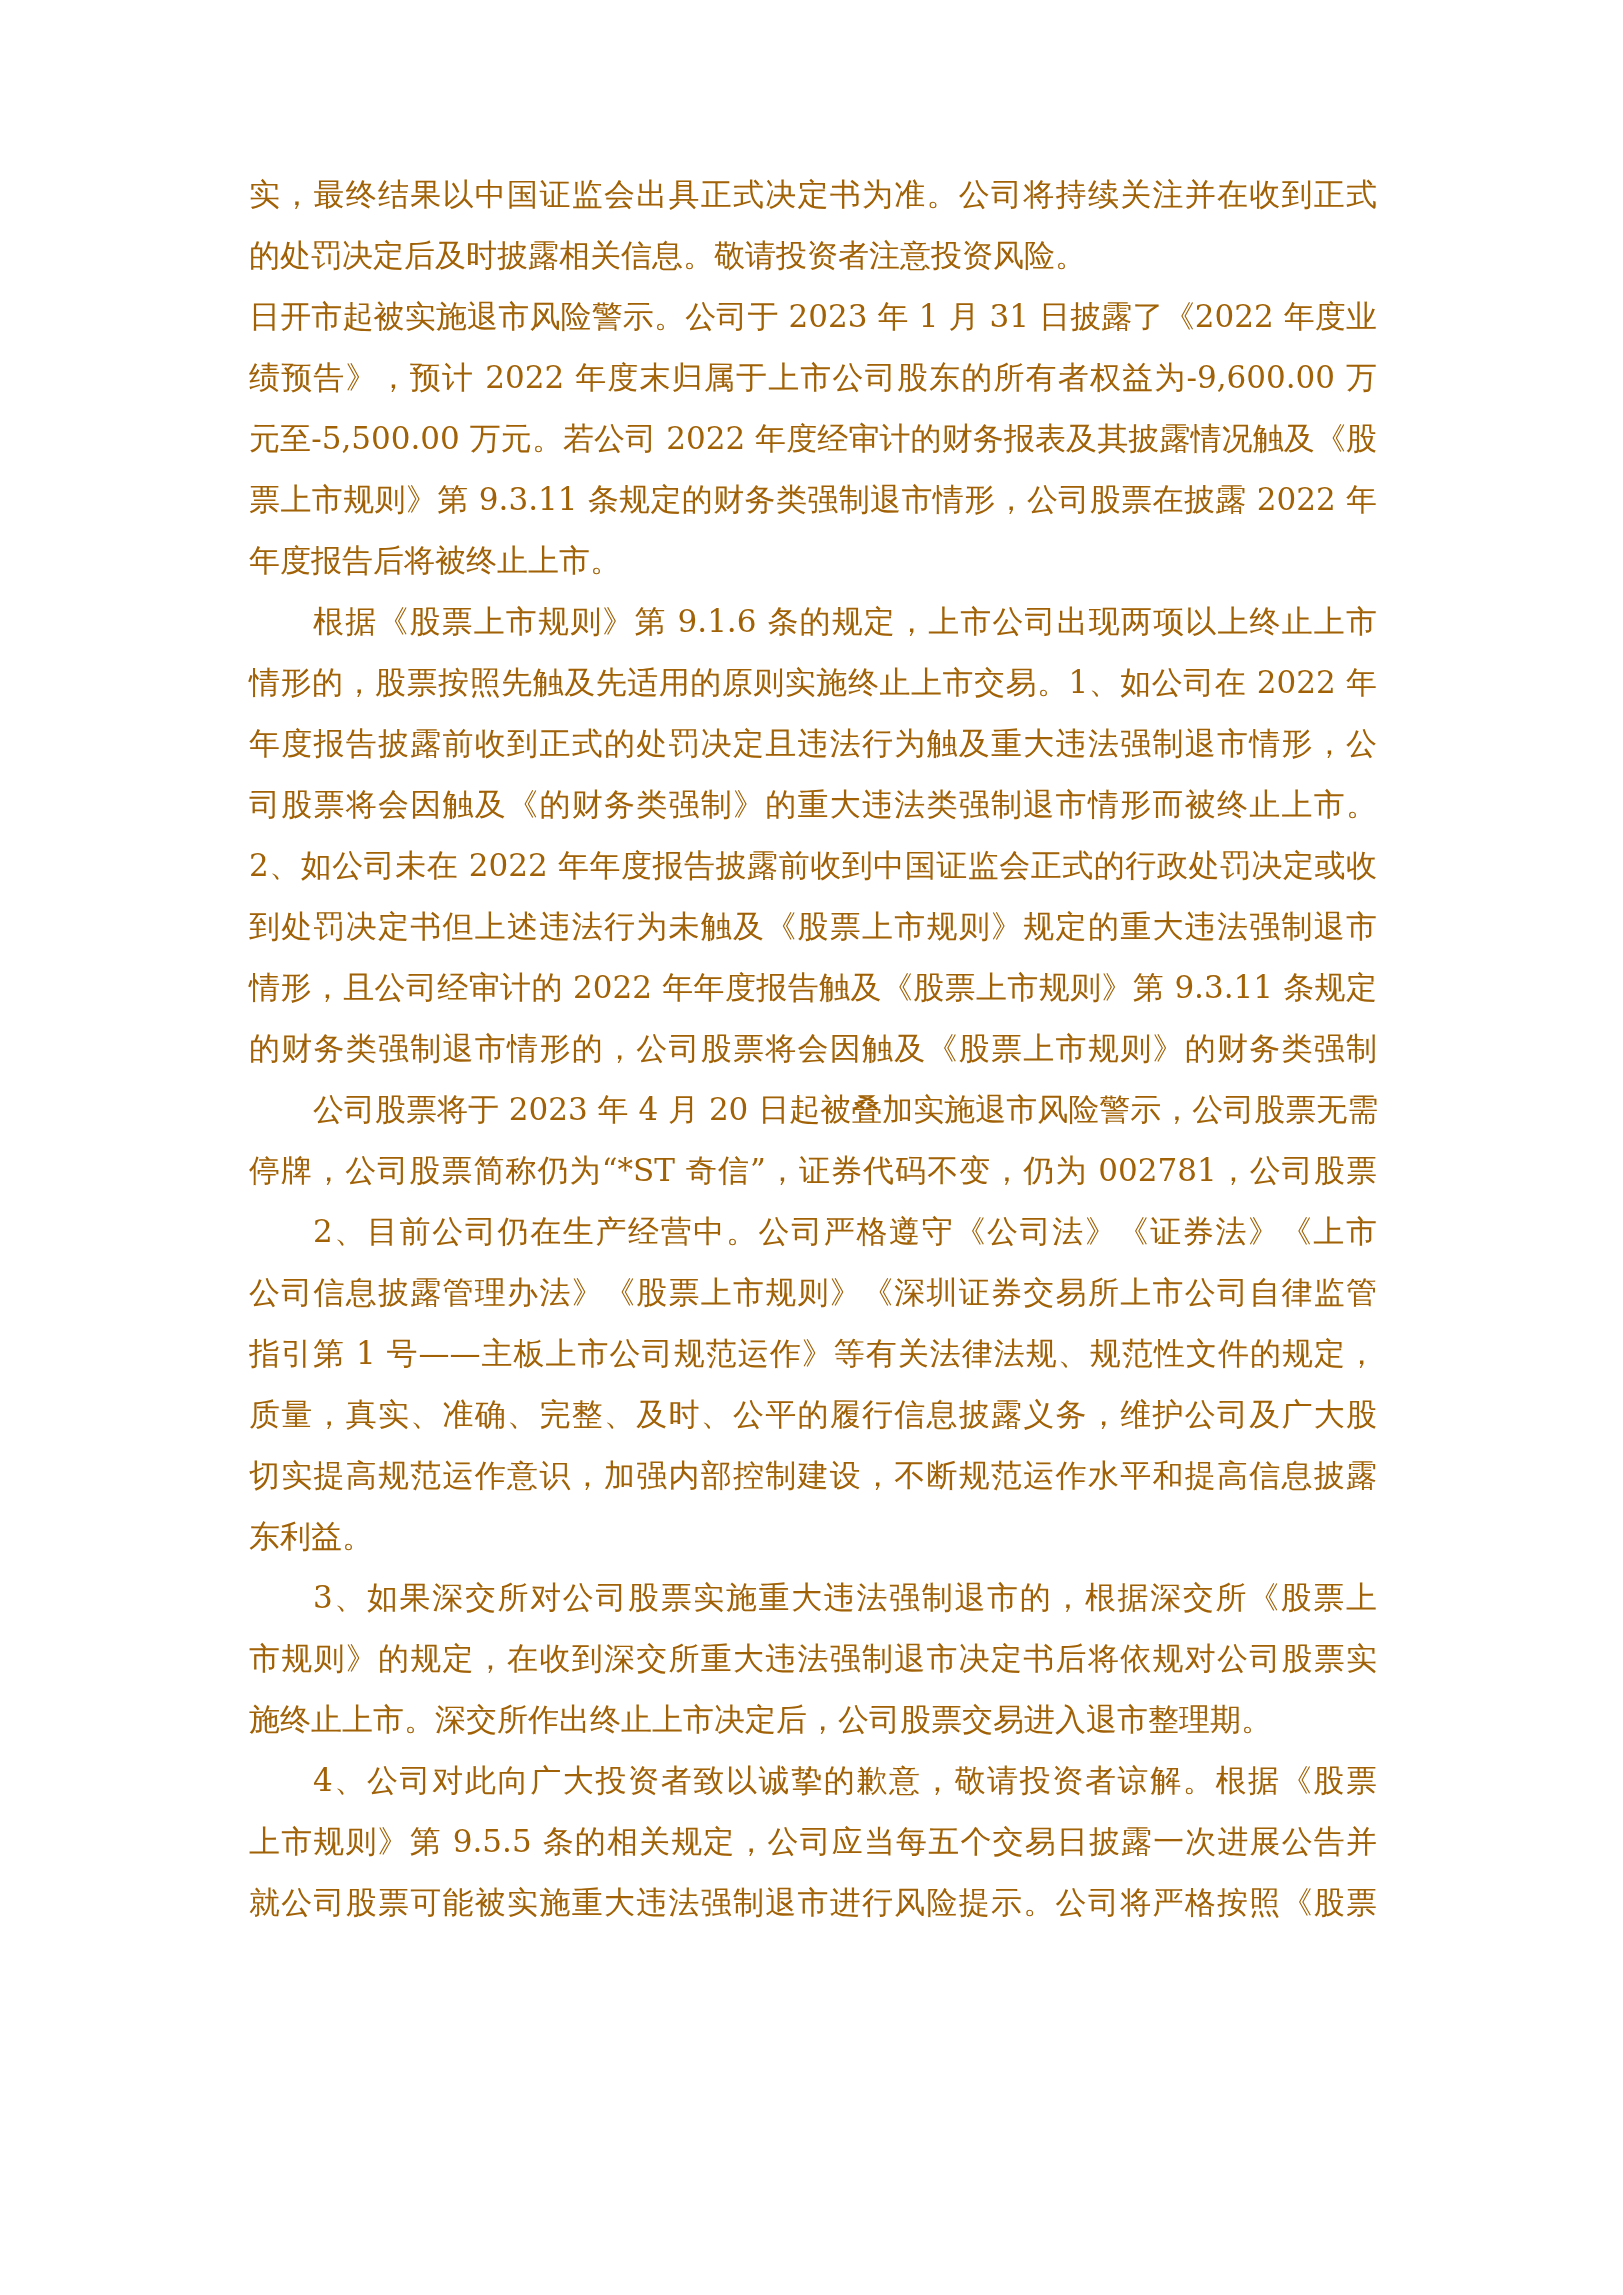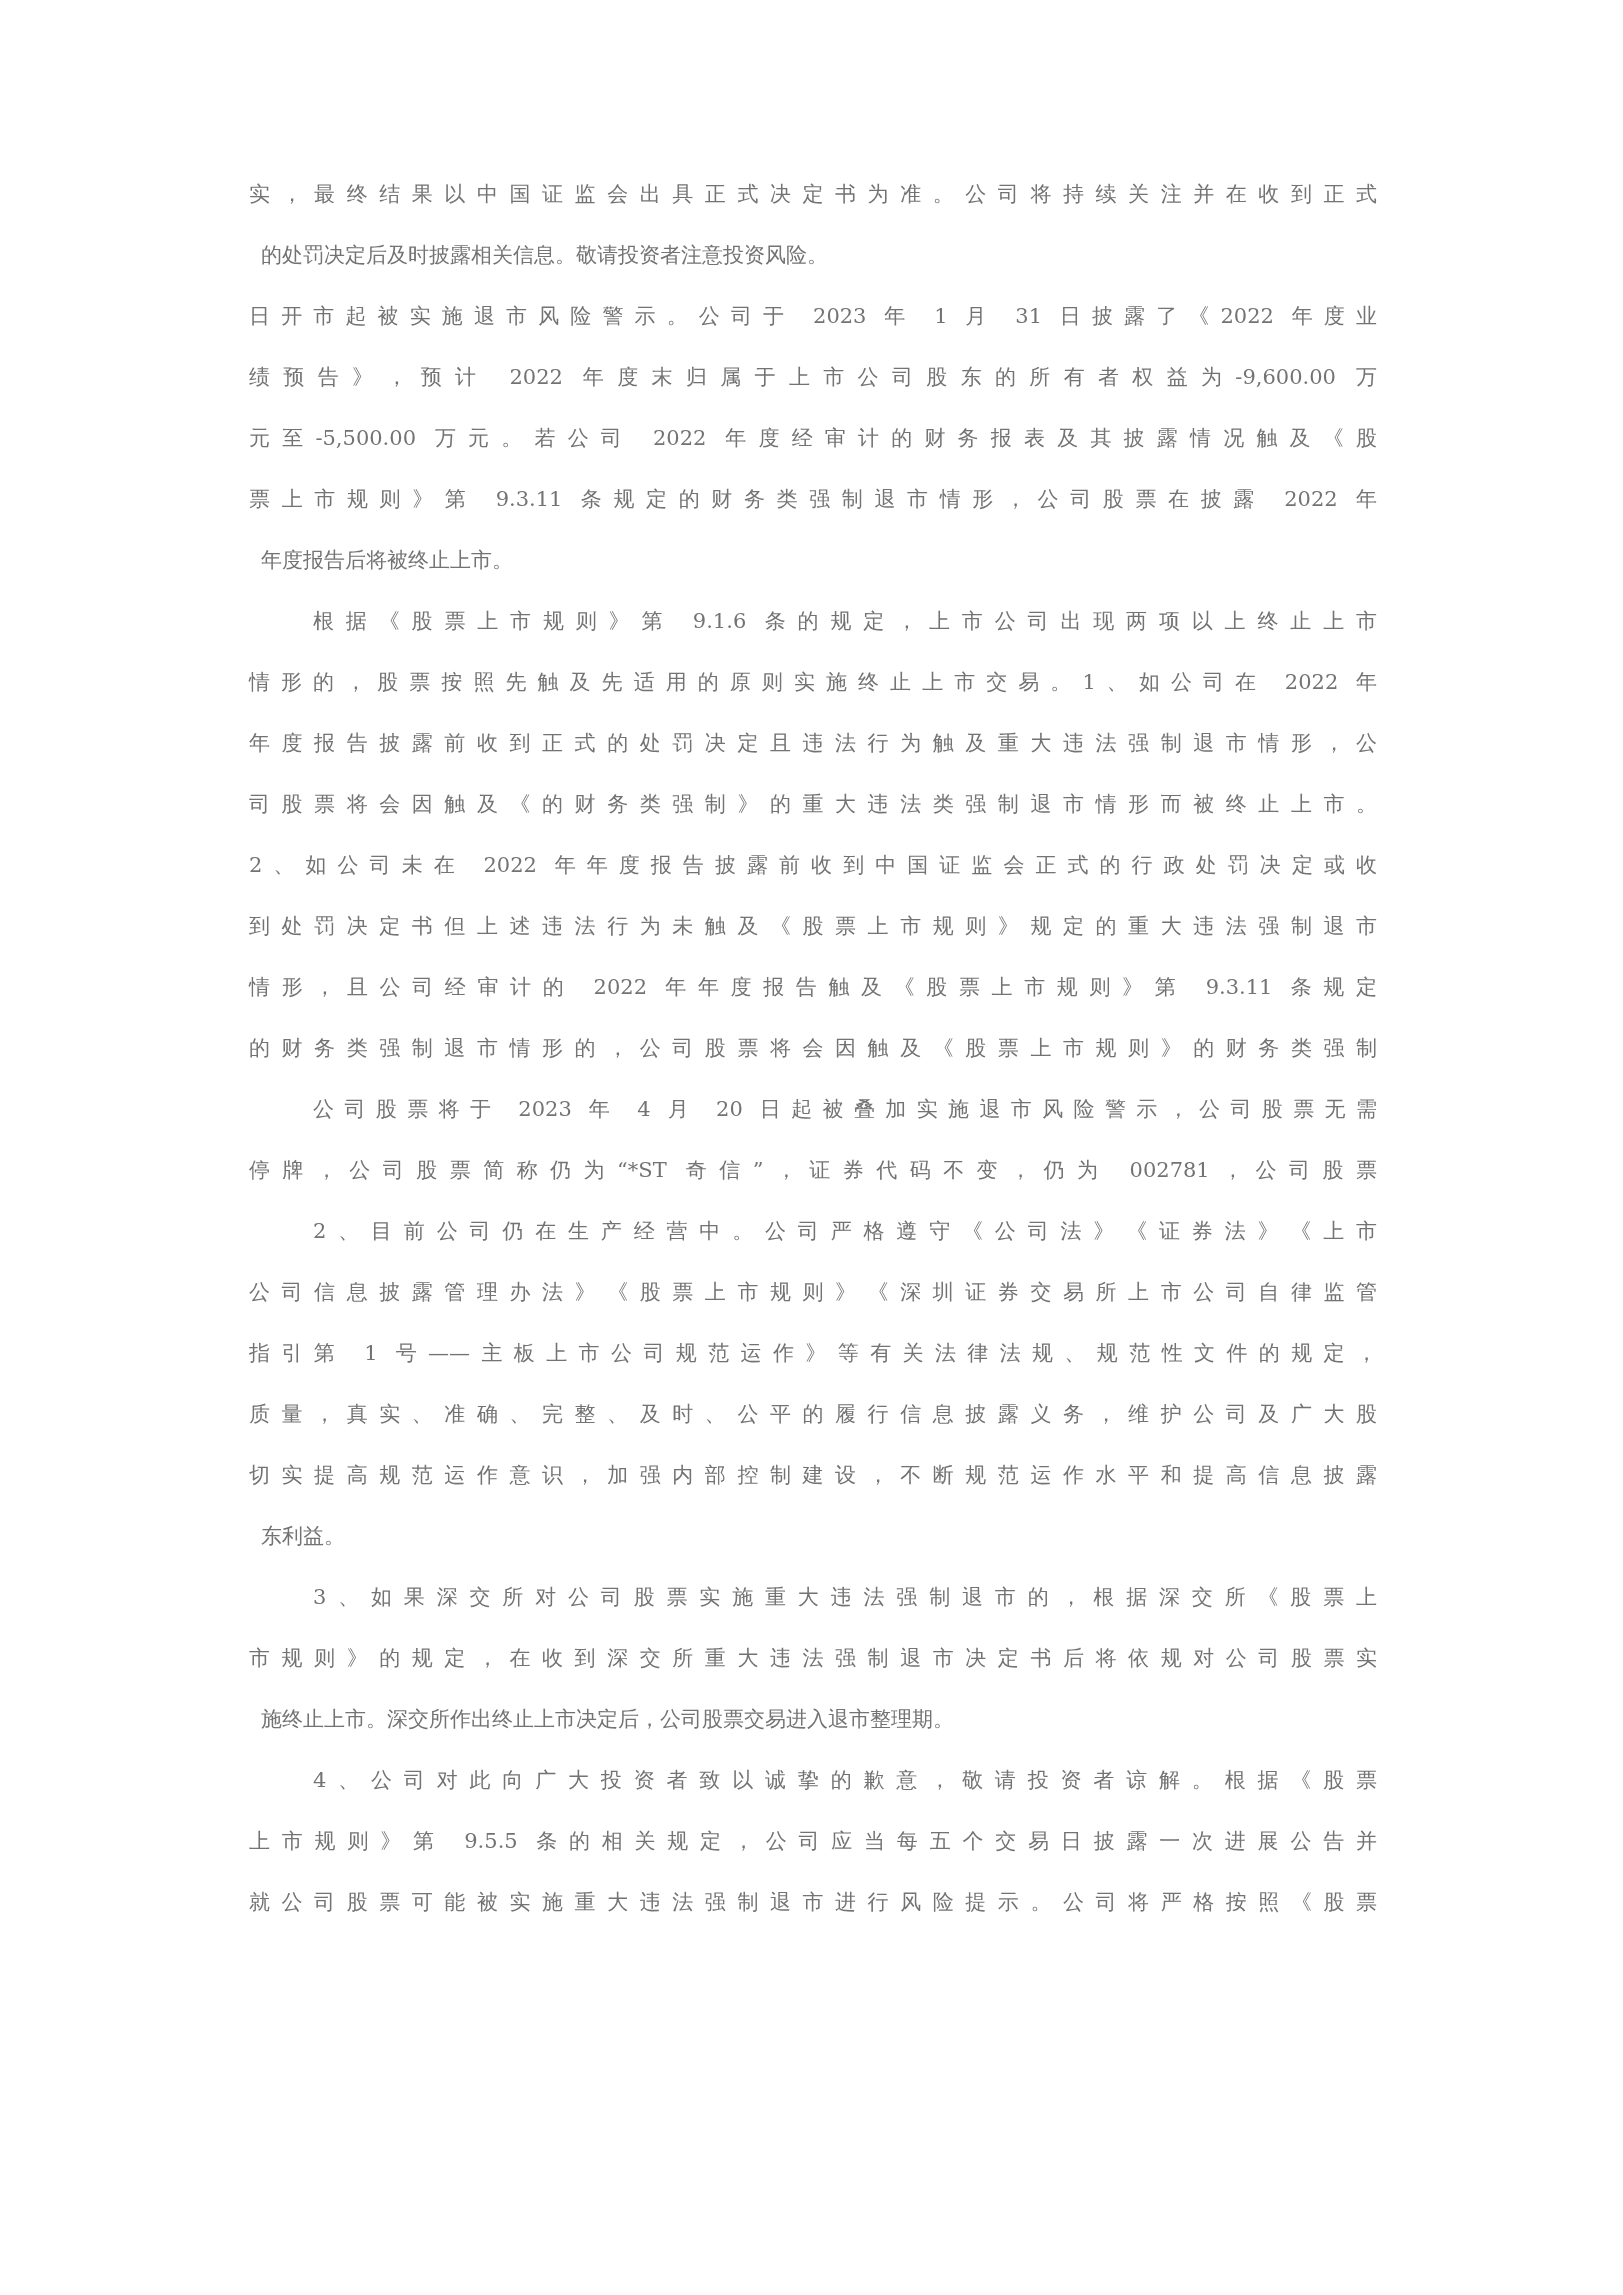--- a/index.html
+++ b/index.html
@@ -1,28 +1,28 @@
 <!DOCTYPE html>
 <html style="font-size:13.5px"><head>
 <meta charset="utf-8">
 <style>
   html, body { margin: 0; padding: 0; background: #ffffff; }
   body { width: 1623px; height: 2295px; position: relative; overflow: hidden; }
   .page { position: absolute; left: 0; top: 0; width: 1623px; height: 2295px; background: #ffffff; }
   .body-text {
     position: absolute; left: 249px; top: 164px; width: 1128px;
     font-family: "DejaVu Serif", "Liberation Serif", serif;
-    font-size: 21px; color: #737373;
+    font-size: 31px; color: #a16207;
   }
   .line {
     height: 61px; line-height: 61px; white-space: nowrap; overflow: visible;
     text-align: justify; text-align-last: justify;
   }
   .line.indent { padding-left: 64px; }
-  .line.last { text-align: left; text-align-last: left; margin-left: 12px; }
+  .line.last { text-align: left; text-align-last: left; }
 </style>
 </head>
 <body>
 
 <div class="page">
   <div class="body-text">
 
     <div>
       <div class="line">实，最终结果以中国证监会出具正式决定书为准。公司将持续关注并在收到正式</div>
       <div class="line last">的处罚决定后及时披露相关信息。敬请投资者注意投资风险。</div>

